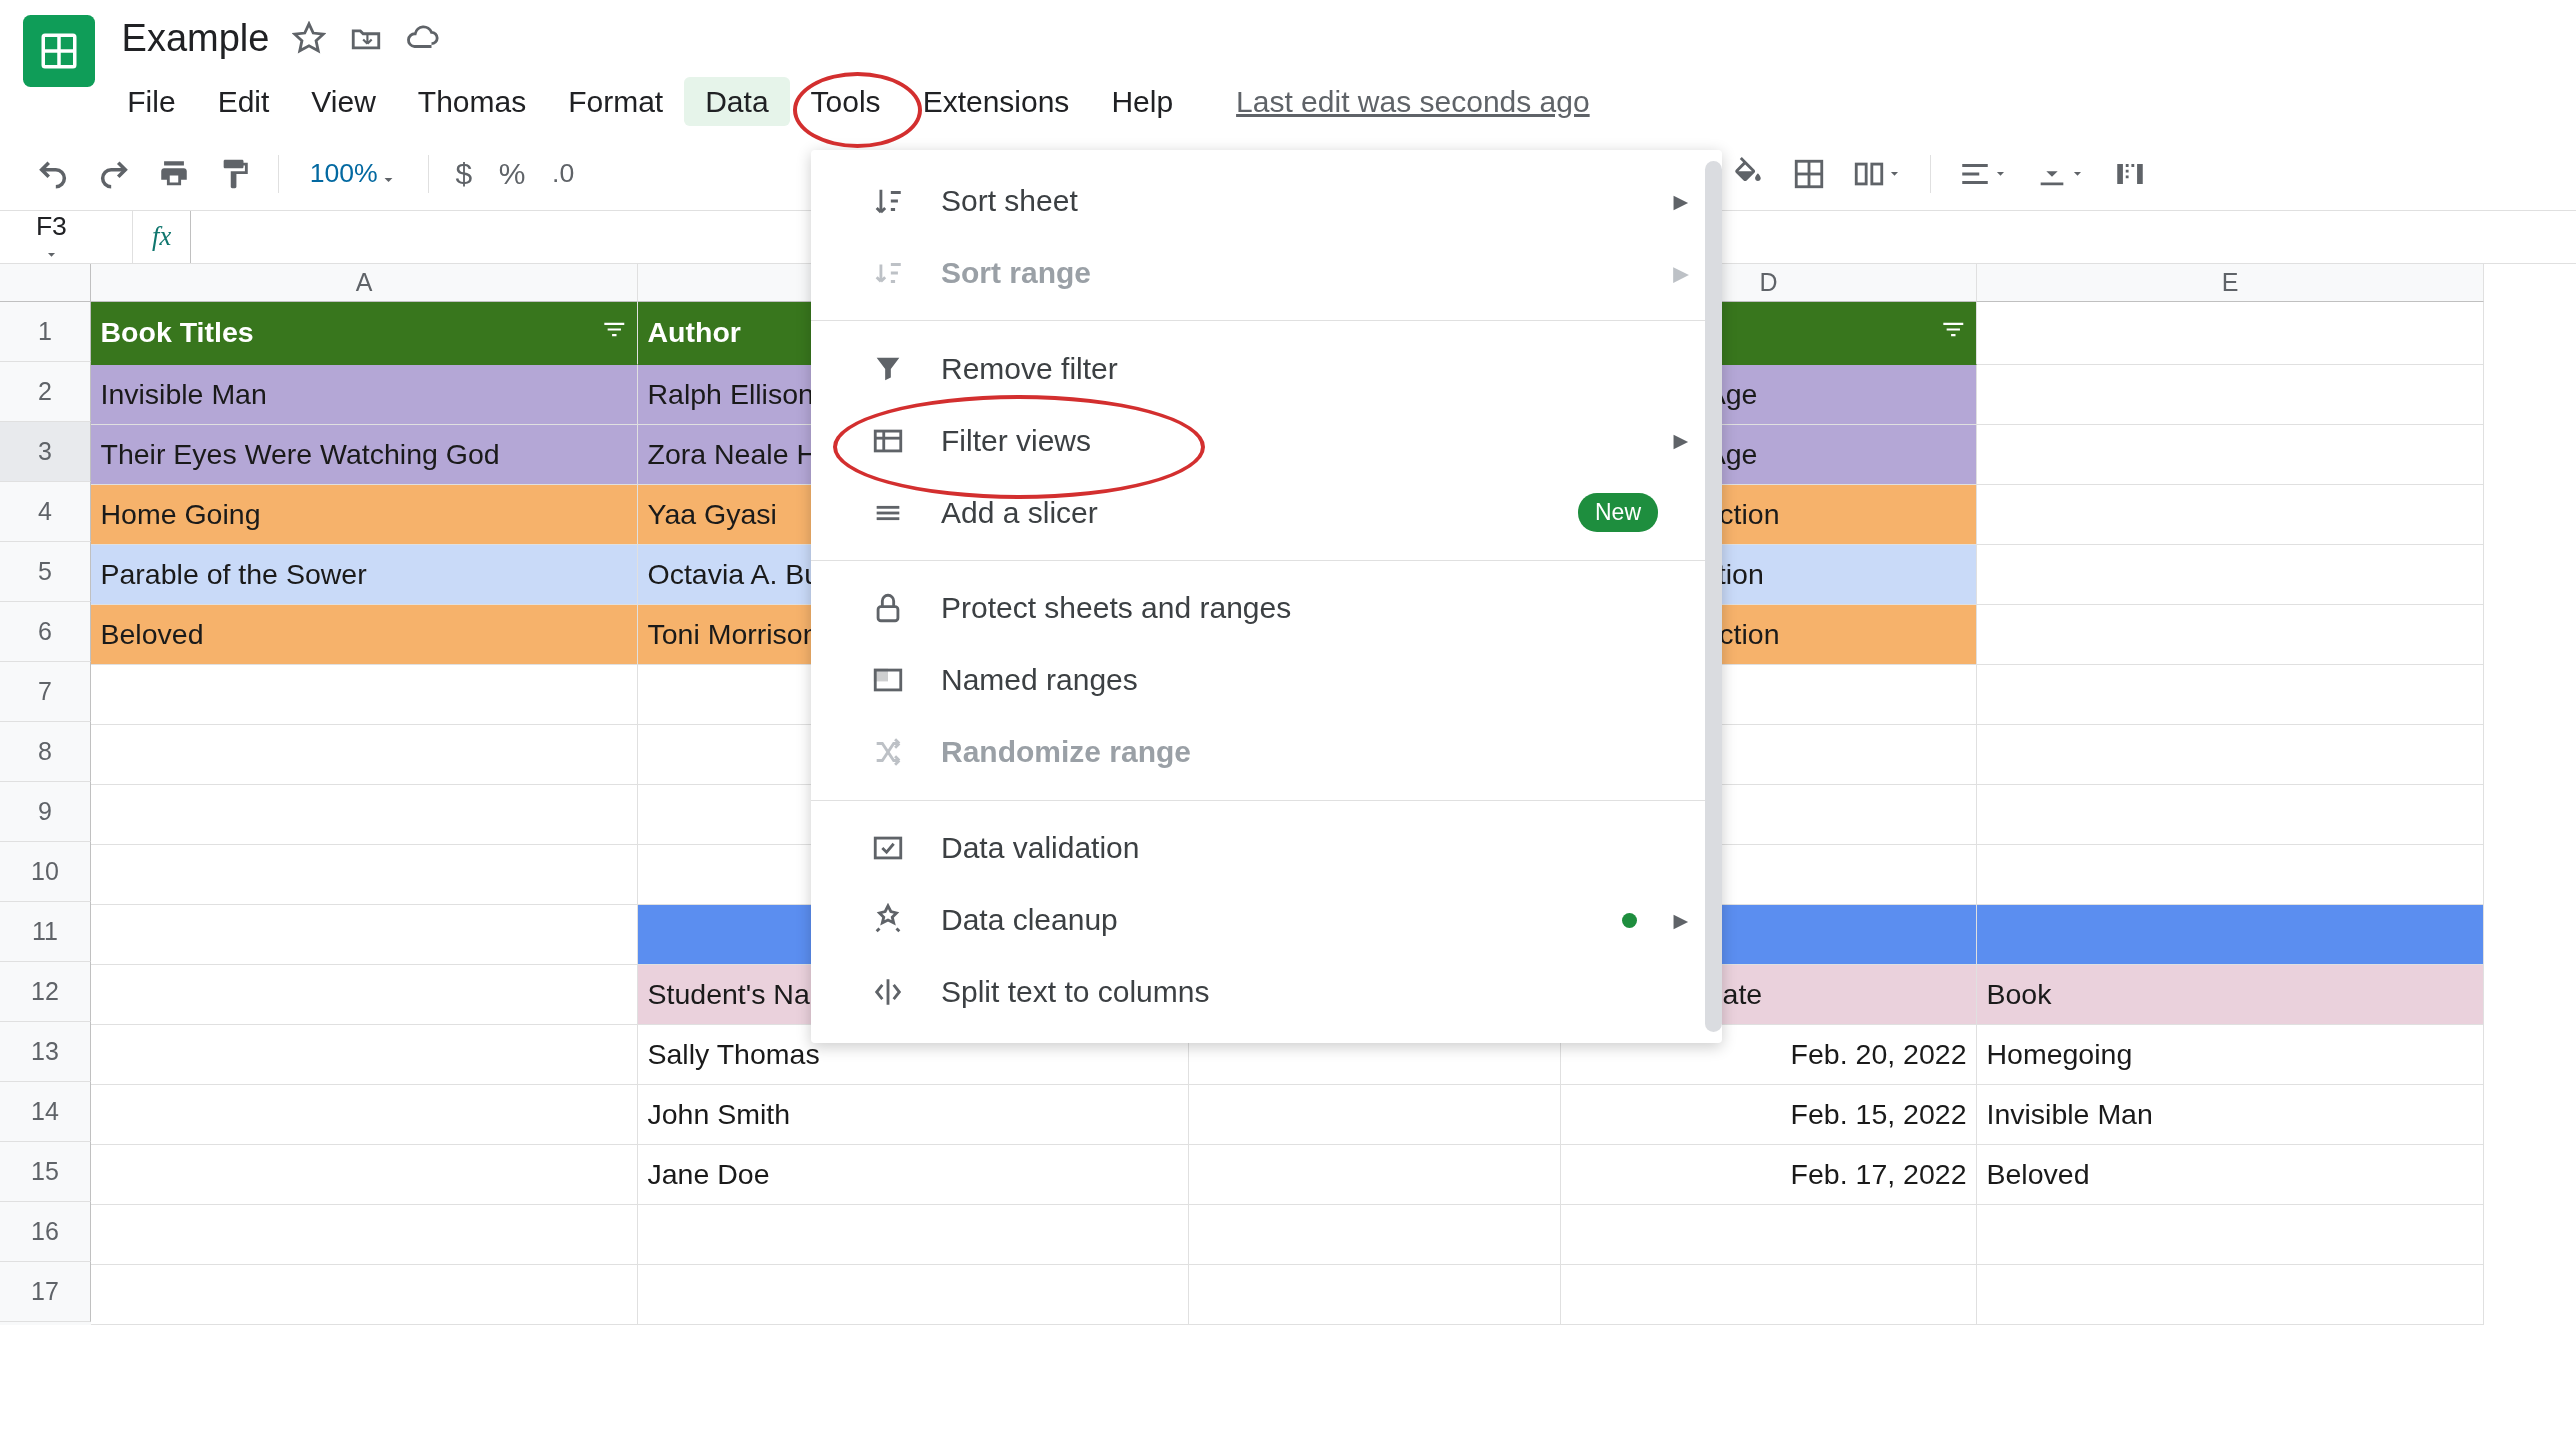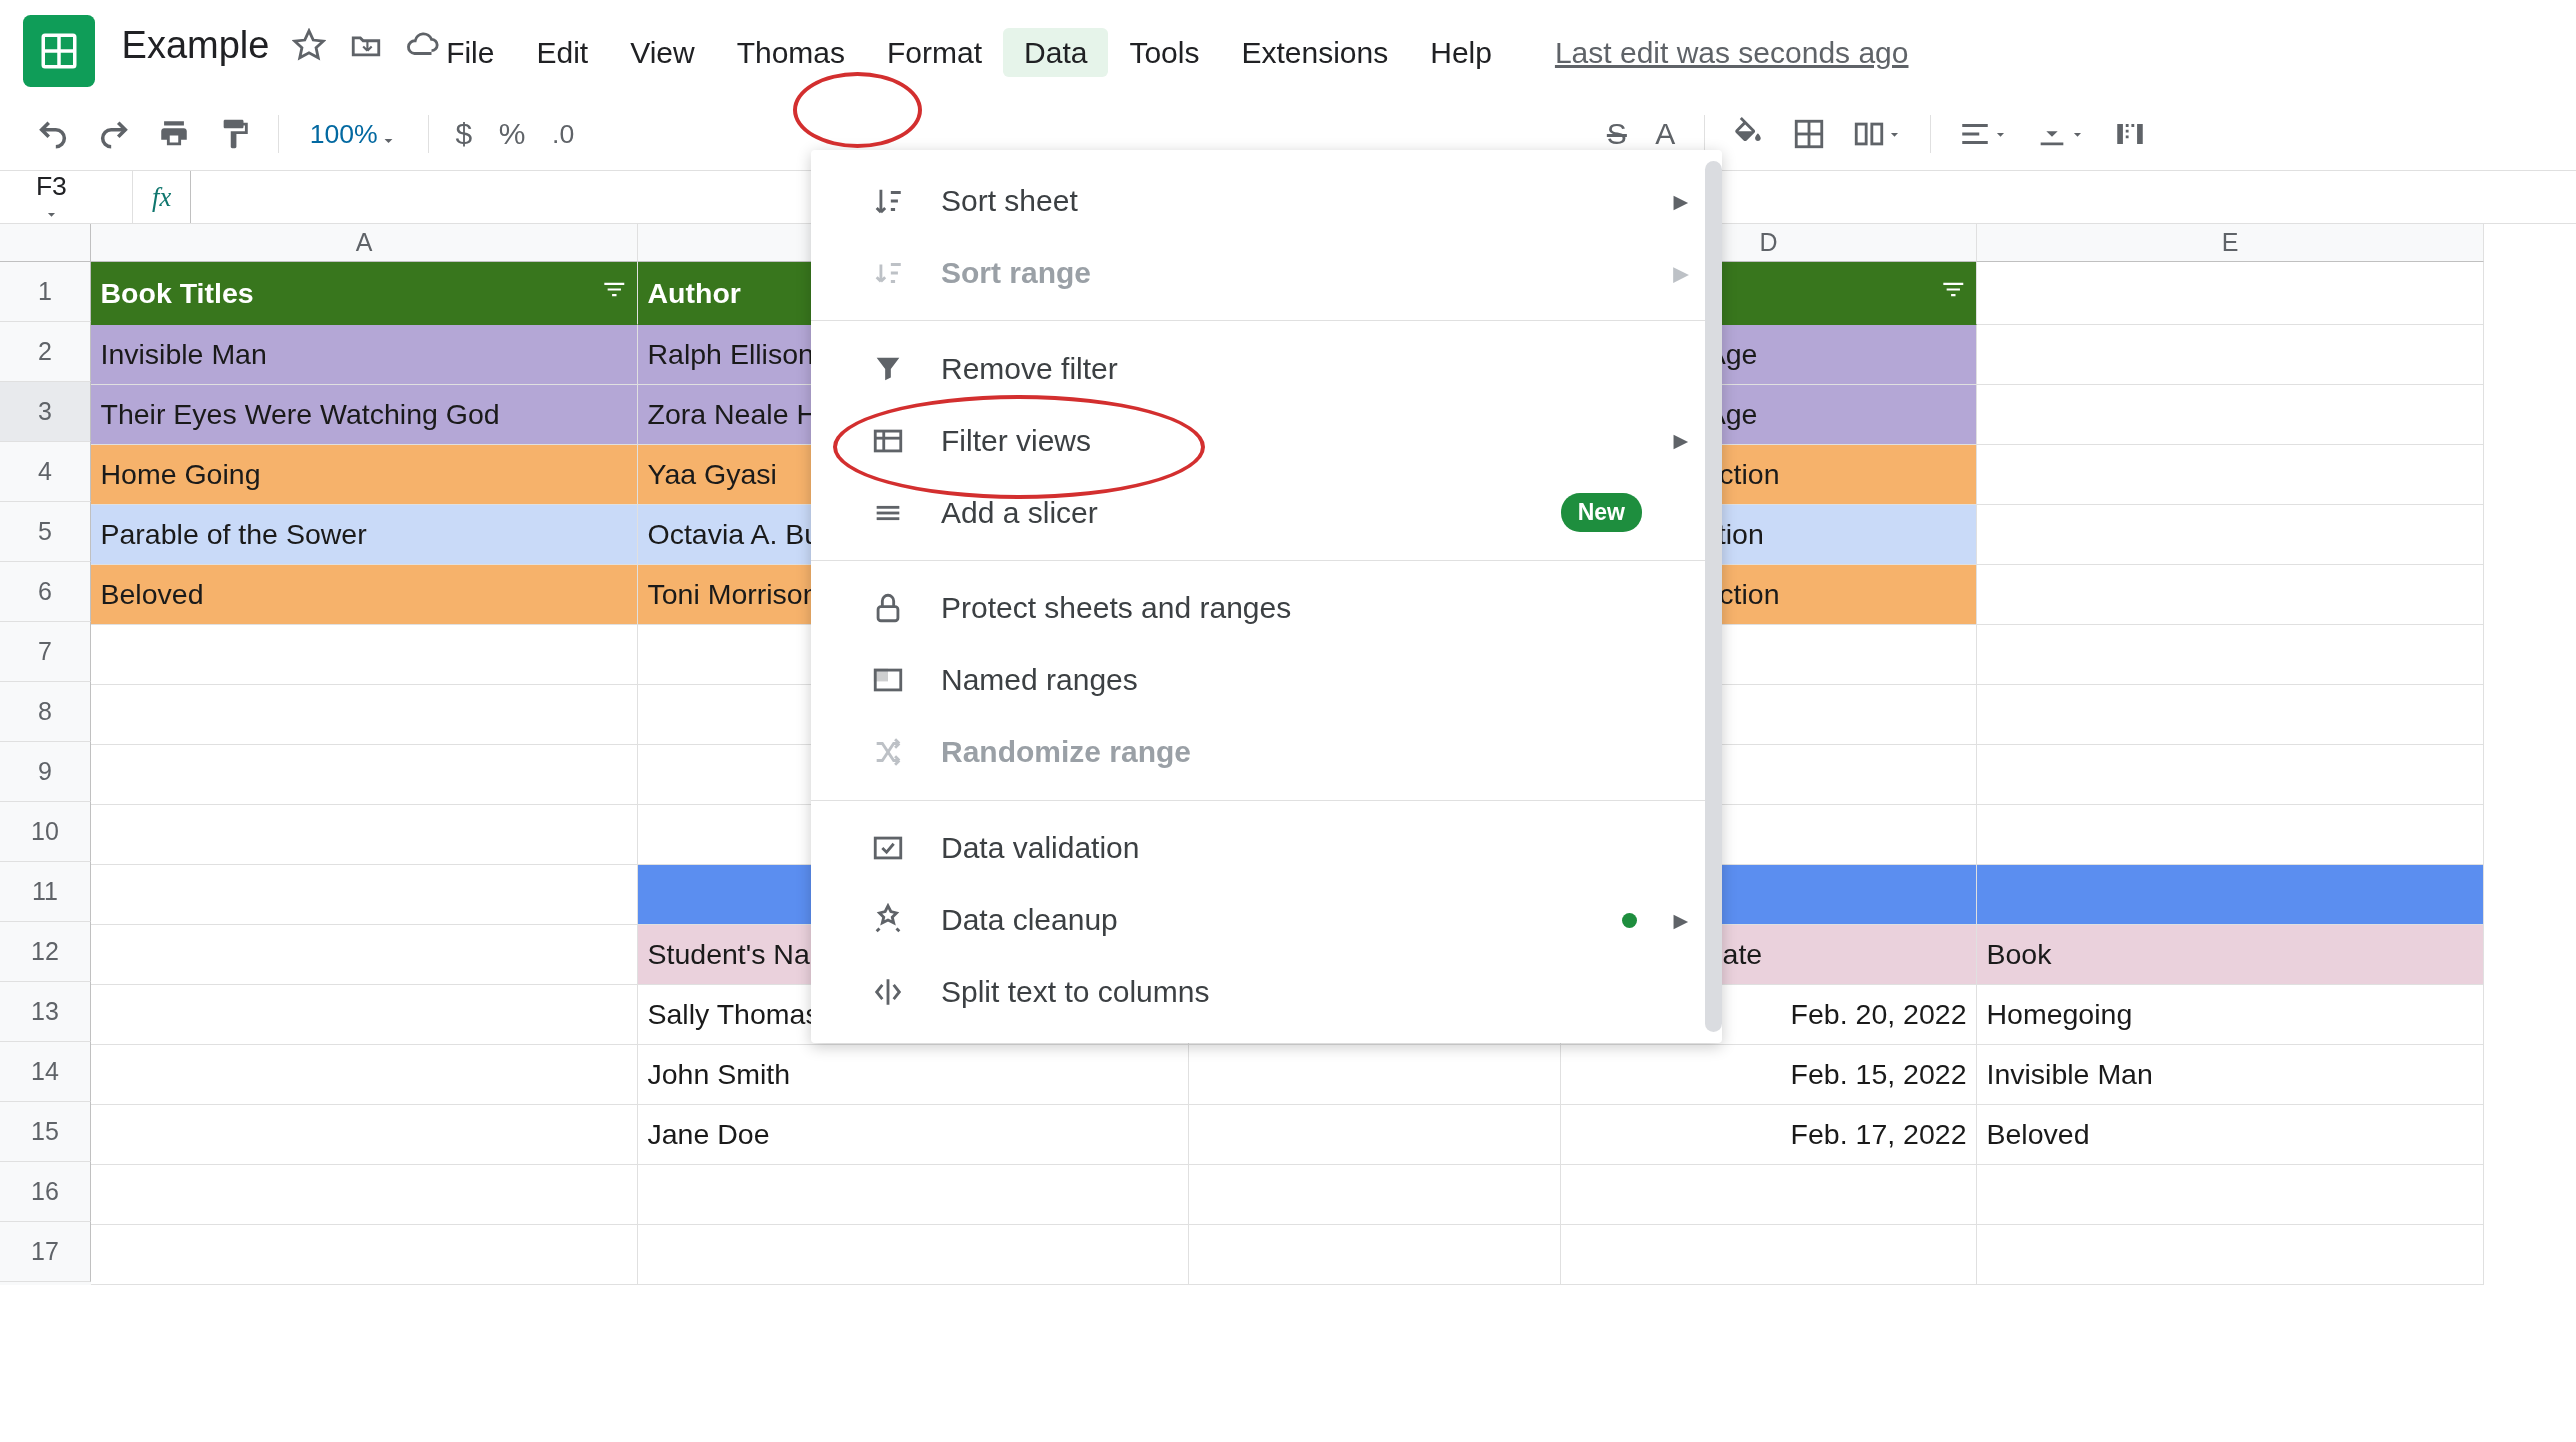--- a/index.html
+++ b/index.html
@@ -2,21 +2,21 @@
 <html style="font-size:15px"><head>
   <meta charset="utf-8">
   <style>
     * { margin: 0; padding: 0; box-sizing: border-box; font-family: 'Google Sans', Arial, sans-serif; }
     body { background: #fff; overflow: hidden; width: 2576px; height: 1443px; transform-origin: top left; }
     
     
     .header { display: flex; align-items: flex-start; padding: 15px 0 0 23px; }
     .sheets-logo { width: 72px; height: 72px; background: #0f9d58; border-radius: 7.6px; display: flex; align-items: center; justify-content: center; margin-right: 26.6px; }
     .sheets-logo svg { width: 42px; height: 42px; }
-    .header-content { display: flex; flex-direction: row; }
+    .header-content { display: flex; flex-direction: column; }
     .title-row { display: flex; align-items: center; gap: 23px; padding: 1.9px 0 3.8px 0; }
     .doc-title { font-size: 38px; color: #202124; font-weight: 400; }
     .title-icon { color: #5f6368; display: flex; align-items: center; }
     .menu-bar { display: flex; align-items: center; gap: 0; padding-top: 13.3px; }
     .menu-item { font-size: 30px; color: #202124; padding: 7.6px 21px; cursor: pointer; border-radius: 5.7px; }
     .menu-item.active { background: #e6f4ea; position: relative; }
     .menu-item:first-child { padding-left: 5.7px; }
     .last-edit { font-size: 30px; color: #5f6368; text-decoration: underline; margin-left: 42px; cursor: pointer; }
     
     
@@ -63,21 +63,21 @@
     .txt-right { justify-content: flex-end; }
     
     
     .dropdown { position: absolute; left: 811px; top: 150px; width: 911px; background: #fff; box-shadow: 0 3.8px 15px rgba(0,0,0,0.2); border-radius: 3.8px; padding: 15px 0; z-index: 100; }
     .dd-item { display: flex; align-items: center; padding: 17px 34px; font-size: 30px; color: #3c4043; cursor: pointer; position: relative; margin-left: 24px; }
     .dd-item.disabled { color: #9aa0a6; cursor: default; font-weight: bold; }
     .dd-icon { width: 38px; height: 38px; margin-right: 34px; display: flex; align-items: center; justify-content: center; color: #5f6368; }
     .dd-item.disabled .dd-icon { color: #bdc1c6; }
     .dd-arrow { position: absolute; right: 34px; color: #5f6368; font-size: 19px; }
     .dd-sep { height: 0.9px; background: #e0e0e0; margin: 11.4px 0; }
-    .dd-badge { position: absolute; right: 80px; background: #1e8e3e; color: #fff; font-size: 23px; padding: 5.7px 17px; border-radius: 19px; font-weight: 700; }
+    .dd-badge { position: absolute; right: 64px; background: #1e8e3e; color: #fff; font-size: 23px; padding: 5.7px 17px; border-radius: 19px; font-weight: 400; }
     .dd-dot { position: absolute; right: 85px; width: 15px; height: 15px; background: #1e8e3e; border-radius: 50%; }
     .dd-scroll { position: absolute; right: 0; top: 11.4px; bottom: 11.4px; width: 17px; background: #dadce0; border-radius: 8.5px; }
     
     
     .circle-data { position: absolute; left: 793px; top: 72px; width: 129px; height: 76px; border: 4.7px solid #d32f2f; border-radius: 50%; pointer-events: none; z-index: 200; }
     .circle-remove { position: absolute; left: 833px; top: 395px; width: 372px; height: 104px; border: 4.7px solid #d32f2f; border-radius: 50%; pointer-events: none; z-index: 200; }
   </style>
 </head>
 <body>
 

